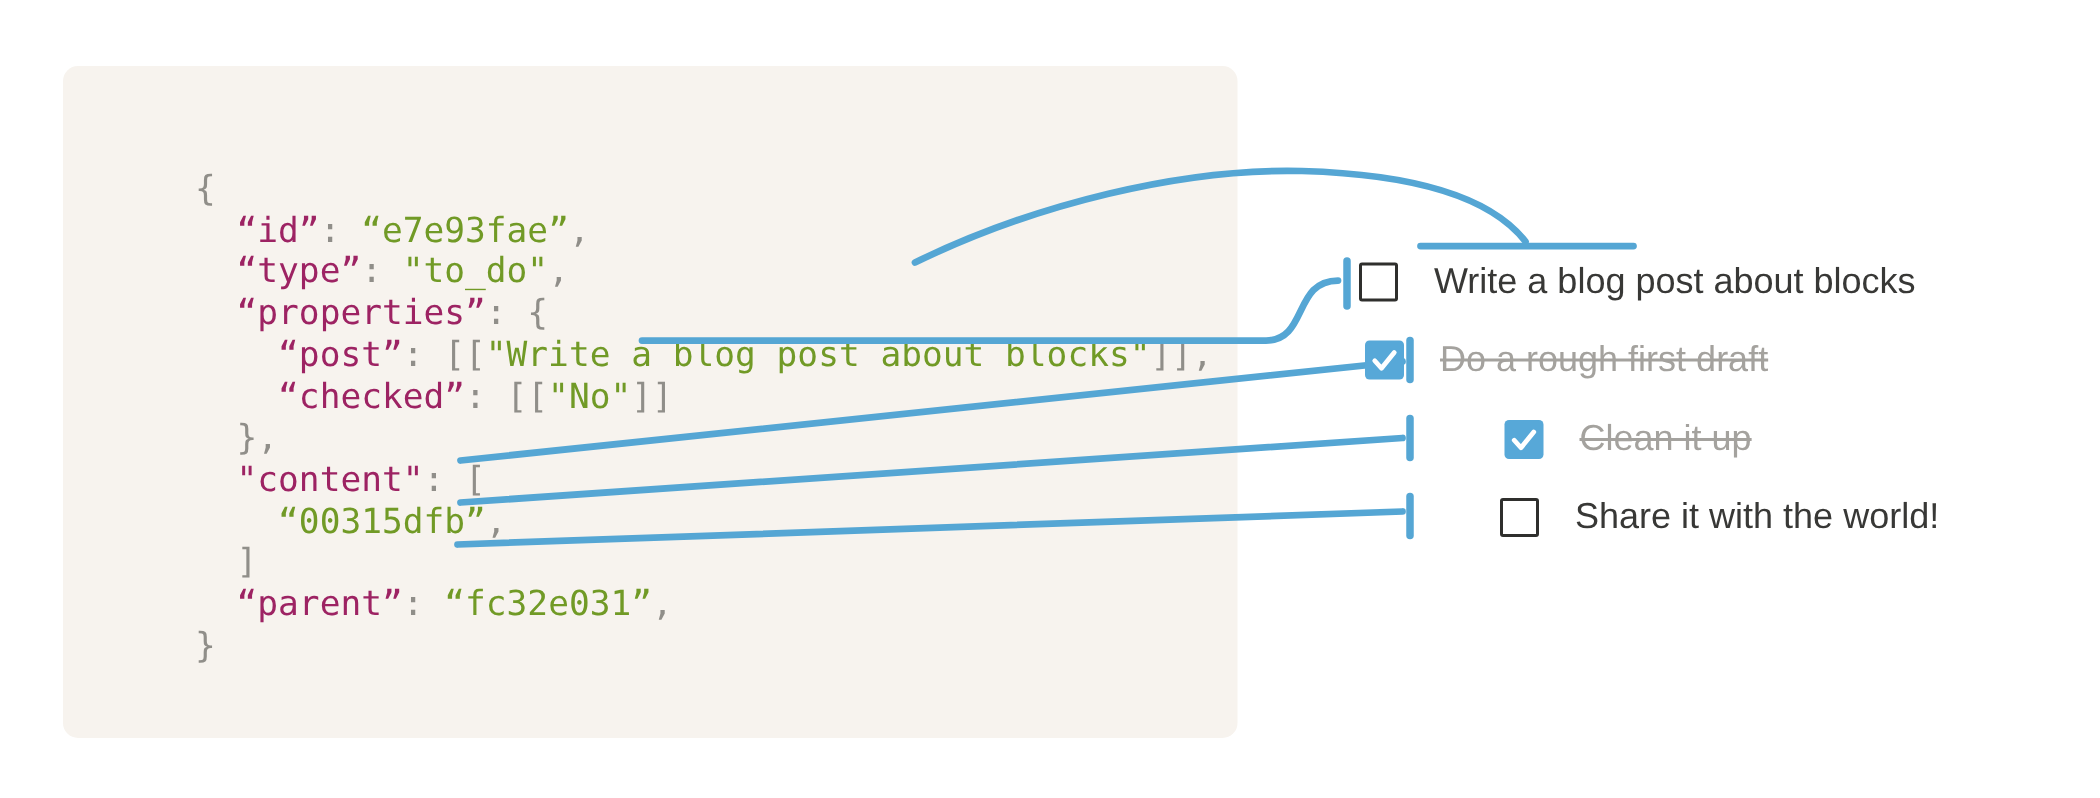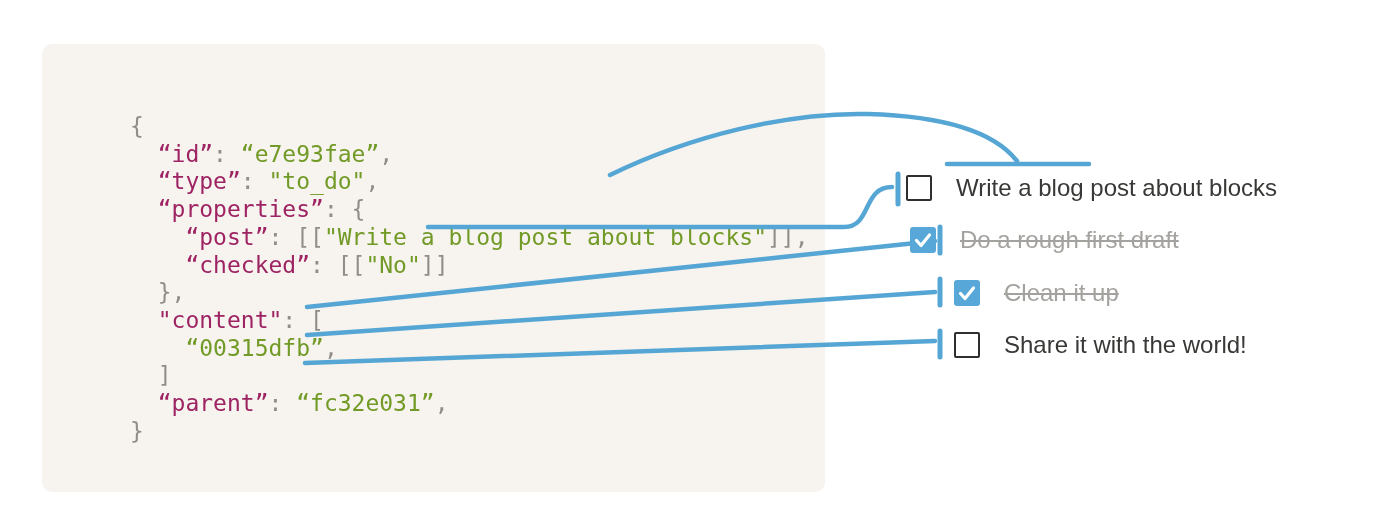--- a/index.html
+++ b/index.html
@@ -30,22 +30,22 @@
   .code-line{white-space:pre;}
   .tok-k{color:var(--code-key);}
   .tok-v{color:var(--code-value);}
   .tok-p{color:var(--code-punct);}
   svg.overlay{position:absolute;left:0;top:0;pointer-events:none;}
   .connector{stroke:var(--accent-blue);stroke-width:4.5;fill:none;stroke-linecap:round;}
   .terminator{stroke:var(--accent-blue);stroke-width:5;fill:none;stroke-linecap:round;}
   .todo-row{position:absolute;display:flex;align-items:center;gap:24px;height:26px;}
   .todo-row.r1{left:906px;top:175px;}
   .todo-row.r2{left:910px;top:227px;}
-  .todo-row.r3{left:954px;top:280px;}
-  .todo-row.r4{left:954px;top:332px;justify-content:space-between;}
+  .todo-row.r3{left:1003px;top:280px;}
+  .todo-row.r4{left:1000px;top:332px;justify-content:space-between;}
   .checkbox{
     width:26px;height:26px;box-sizing:border-box;flex:0 0 26px;
     border:2.5px solid var(--checkbox-border);border-radius:2px;background:#fff;
     display:flex;align-items:center;justify-content:center;
   }
   .checkbox.checked{border:none;border-radius:3px;background:var(--checkbox-blue);}
   .checkbox.checked svg{display:block;}
   .todo-label{
     font-size:24px;line-height:26px;color:var(--text-dark);white-space:nowrap;
   }

